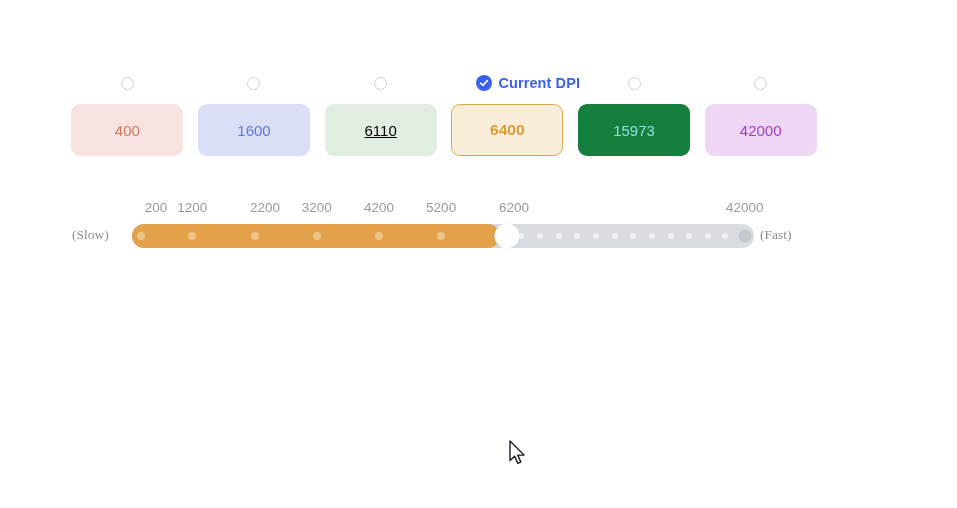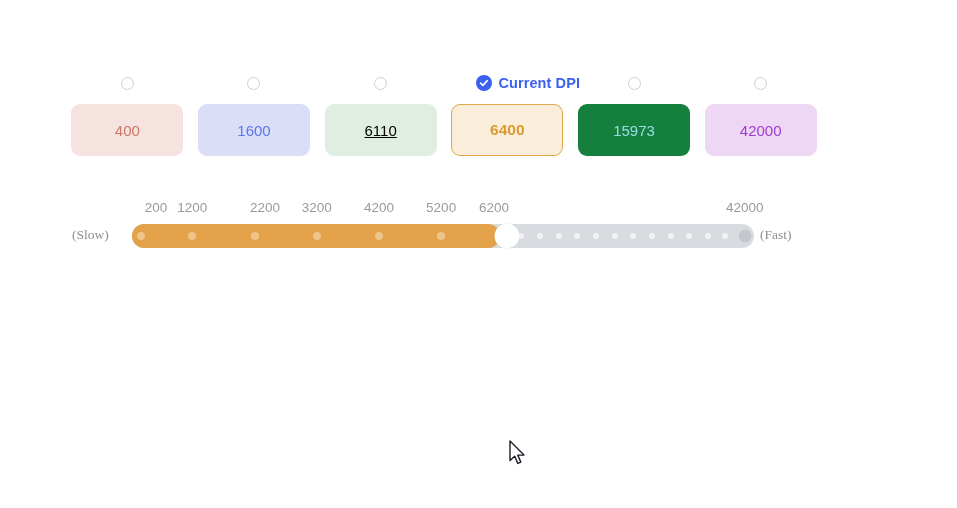--- a/index.html
+++ b/index.html
@@ -249,21 +249,21 @@
 </div>
 
 <div id="slider-block">
   <div id="tick-labels">
       <span class="tick-label" style="left: 92px; text-align: right;">200</span>
       <span class="tick-label" style="left: 128.334px;">1200</span>
       <span class="tick-label" style="left: 201px;">2200</span>
       <span class="tick-label" style="left: 252.734px;">3200</span>
       <span class="tick-label" style="left: 314.934px;">4200</span>
       <span class="tick-label" style="left: 377.134px;">5200</span>
-      <span class="tick-label" style="left: 430px; text-align: center;">6200</span>
+      <span class="tick-label" style="left: 450px; text-align: center;">6200</span>
       <span class="tick-label" style="left: 680.67px;">42000</span>
     </div>
 
   <div id="slider-row">
     <span class="edge-label" id="slow-label">(Slow)</span>
     <span class="edge-label" id="fast-label">(Fast)</span>
 
     <div id="track" style="background: rgb(216, 220, 224);">
       <div id="track-fill" style="width: 59.2%; background: rgb(227, 162, 74);"></div>
 

